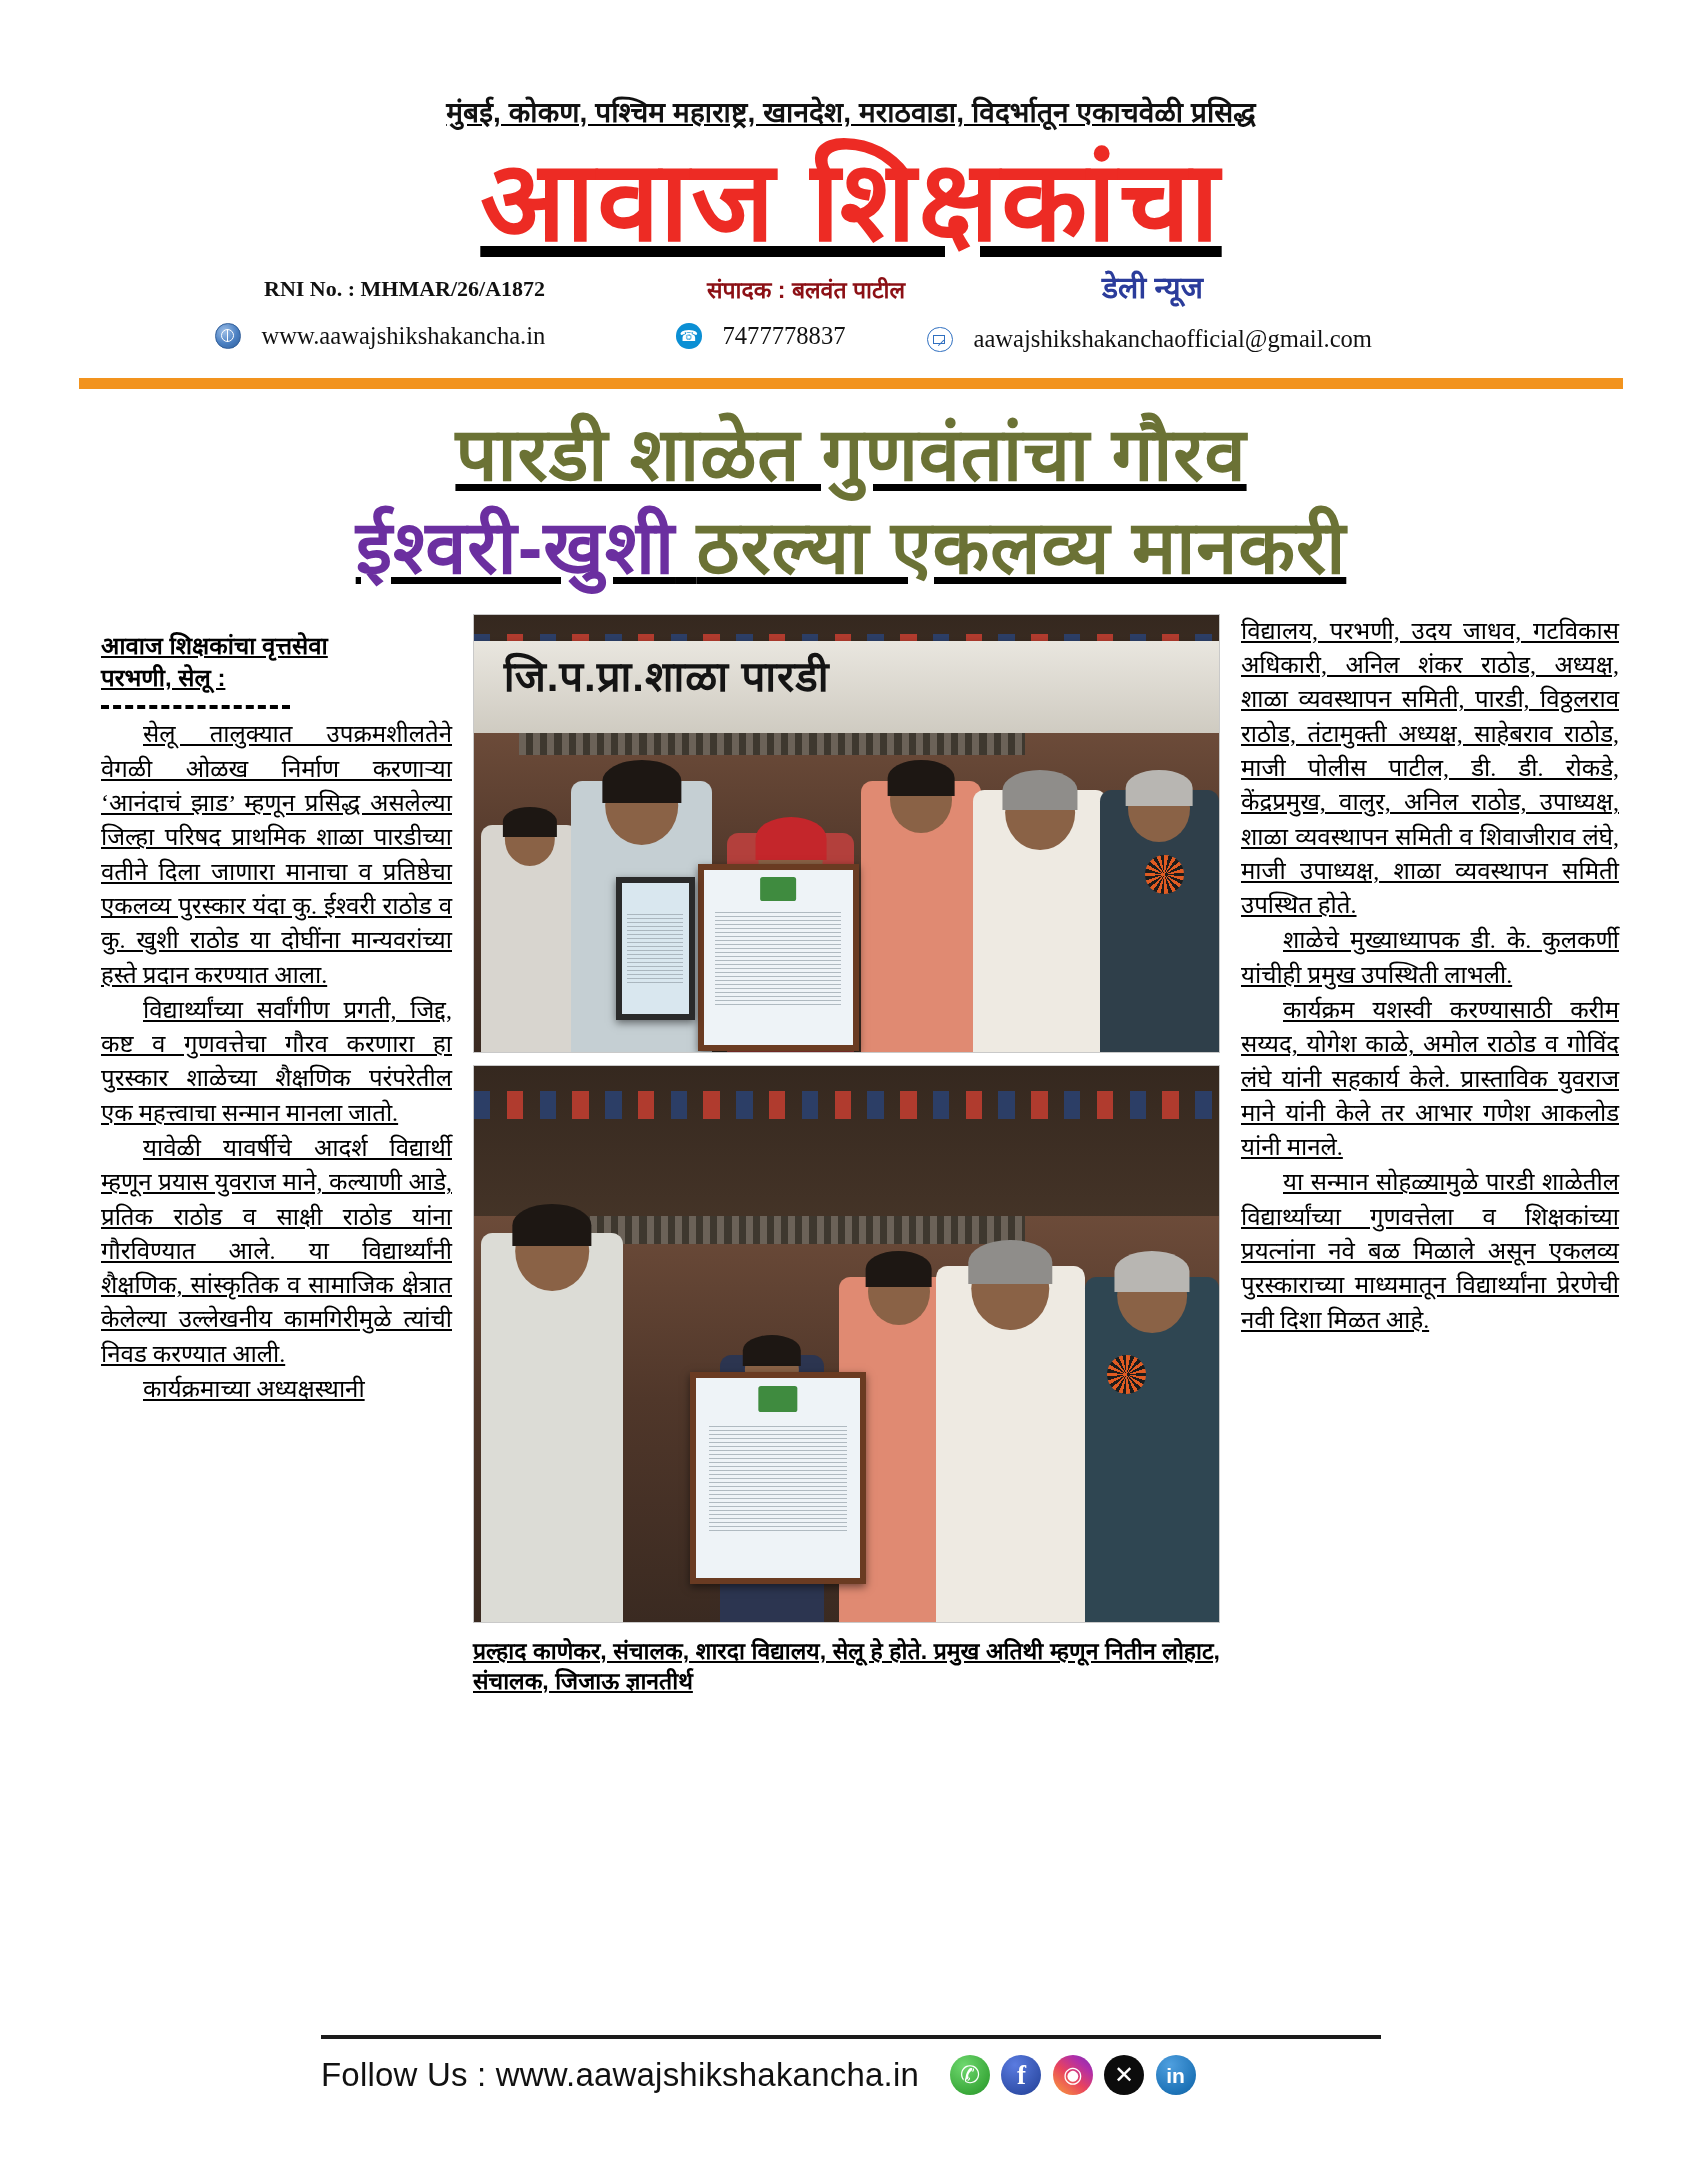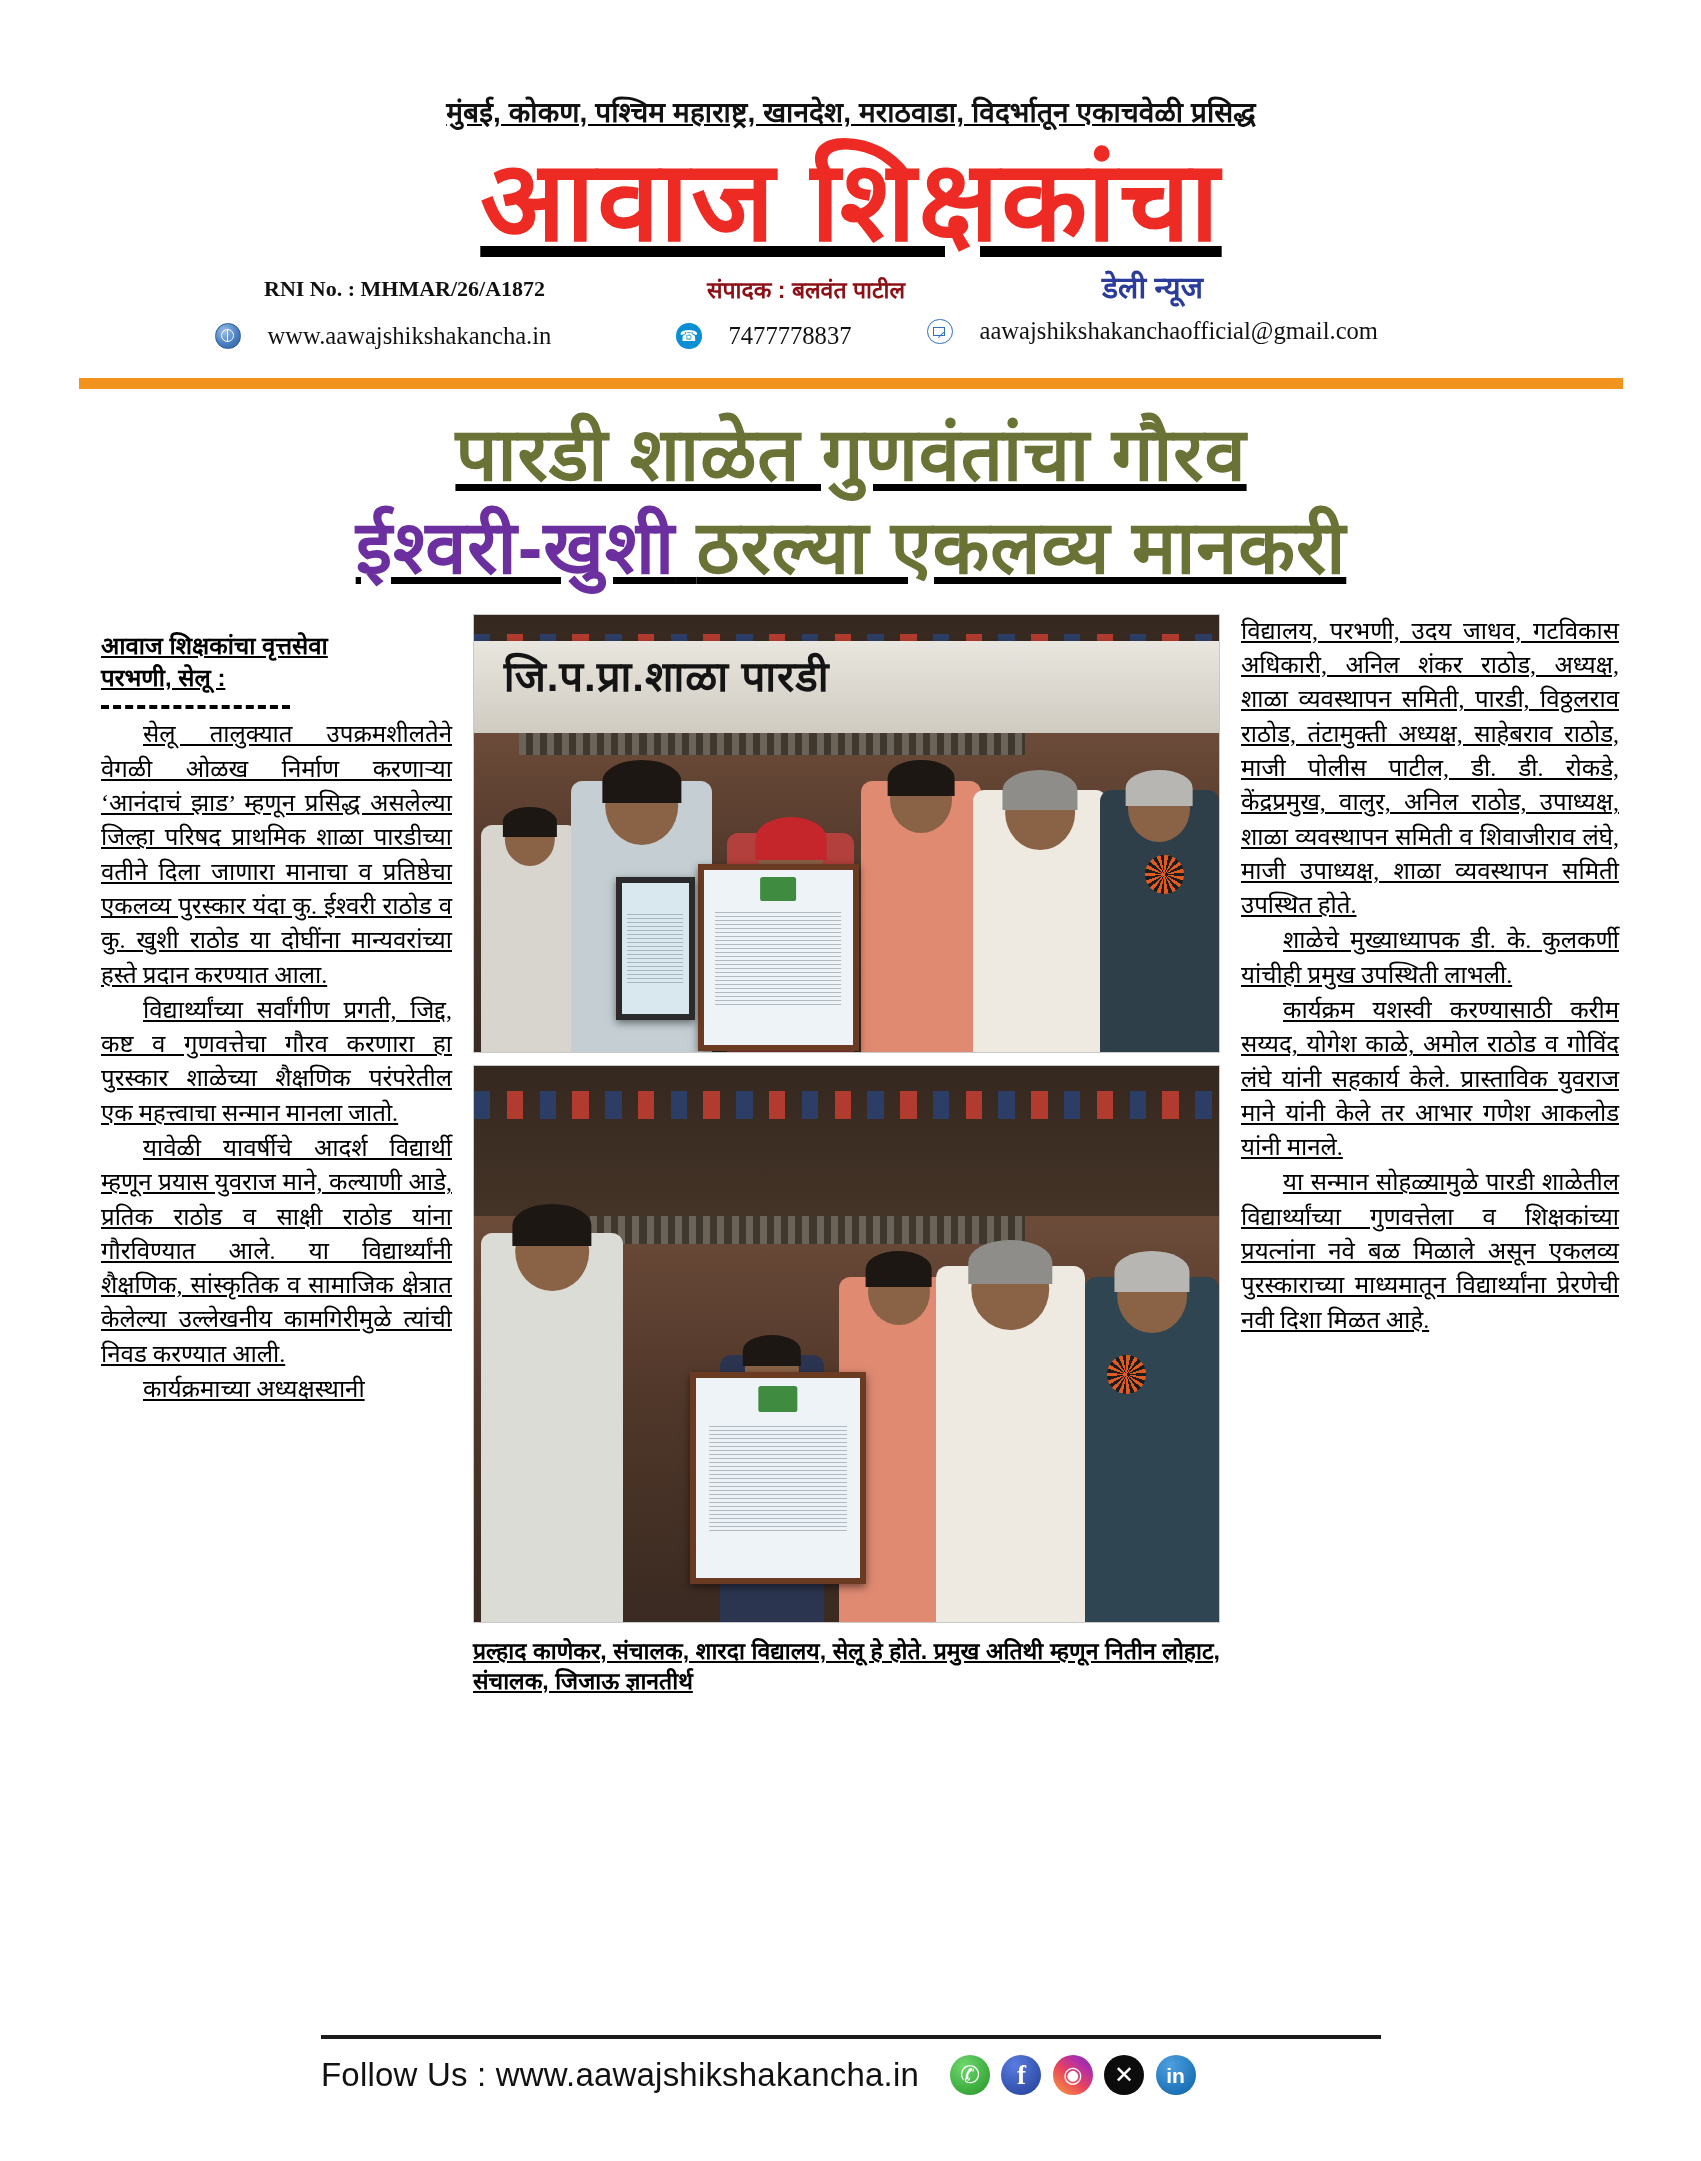--- a/index.html
+++ b/index.html
@@ -41,27 +41,27 @@
   .meta-daily{
     position:absolute;left:1102px;top:2.6px;
     font-family:"Liberation Sans","DejaVu Sans",sans-serif;
     font-weight:bold;font-size:30px;color:#2B3C9B;
   }
 
   .contact-row{
     position:relative;height:53px;margin-top:4.4px;
   }
   .contact{
-    position:absolute;display:flex;align-items:center;gap:27px;
+    position:absolute;display:flex;align-items:center;gap:21px;
     font-family:"Liberation Serif","DejaVu Serif",serif;
     font-size:24.6px;color:#111;white-space:nowrap;
   }
   .c-web{left:215px;top:8.8px;}
   .c-phone{left:676px;top:8.8px;}
-  .c-mail{left:927px;top:4px;}
+  .c-mail{left:927px;top:12px;}
 
   .ico{width:25.5px;height:25.5px;border-radius:50%;display:inline-block;position:relative;flex:0 0 auto;}
   .ico-globe{background:radial-gradient(circle at 36% 30%,#9dbfe8 0%,#4a7fc1 55%,#2f5d99 100%);
     border:1.3px solid #2f5d99;box-sizing:border-box;}
   .ico-globe:before{content:"";position:absolute;left:4.8px;top:4.8px;width:13px;height:13px;
     border:1.3px solid #fff;border-radius:50%;box-sizing:border-box;}
   .ico-globe:after{content:"";position:absolute;left:10.5px;top:4.8px;width:1.8px;height:13px;background:#fff;}
   .ico-phone{background:#0b8fd4;}
   .ico-phone:before{content:"\260E";position:absolute;left:0;right:0;top:50%;transform:translateY(-50%);
     color:#fff;font-size:15px;text-align:center;line-height:1;}

